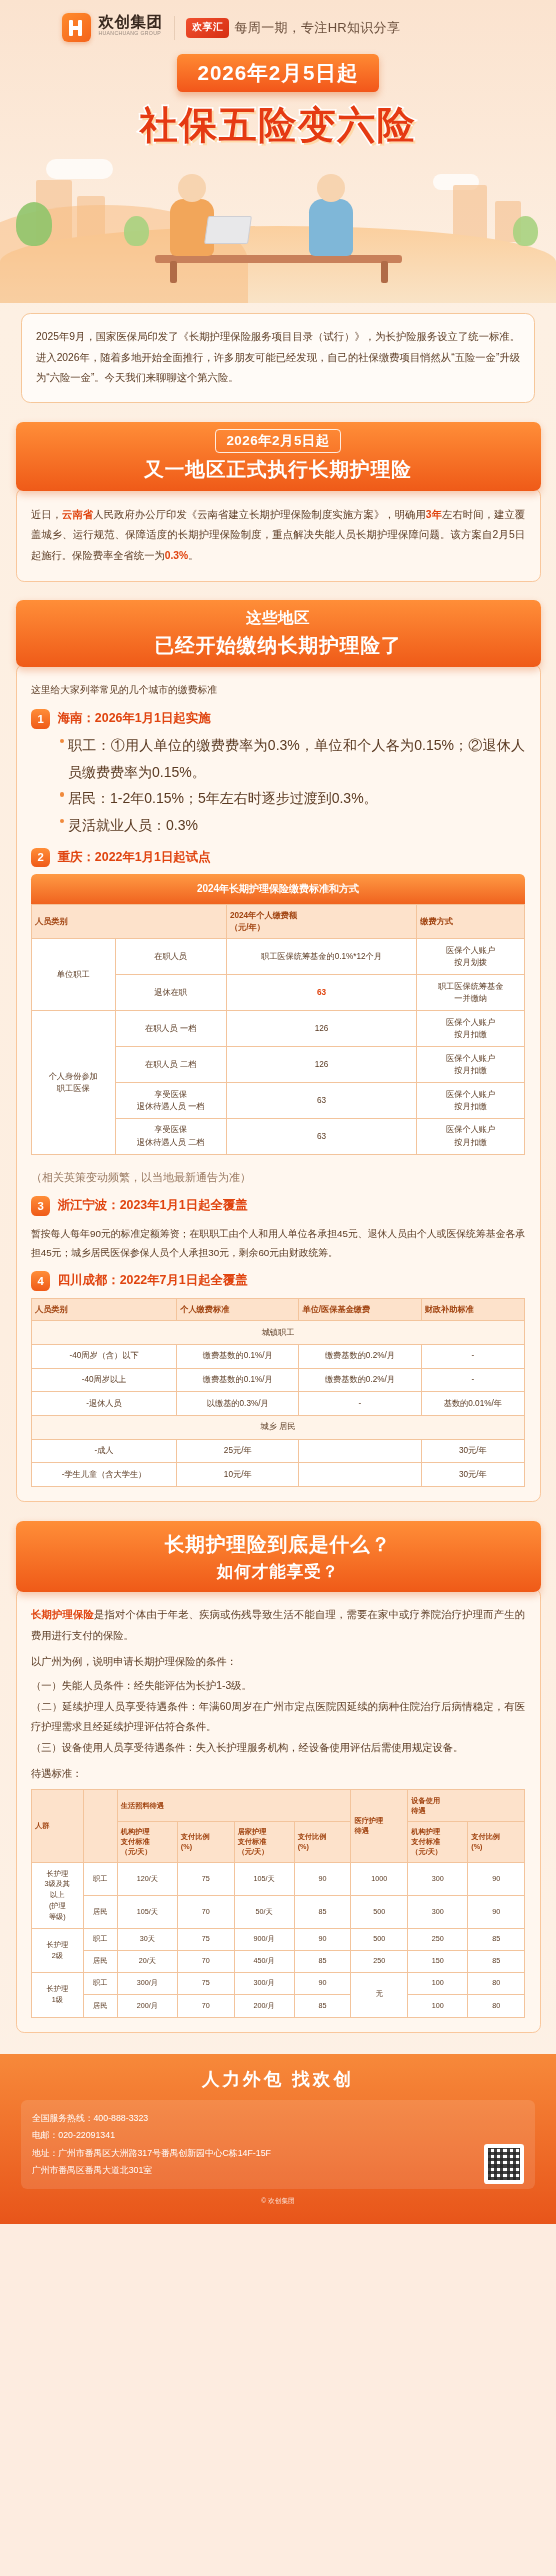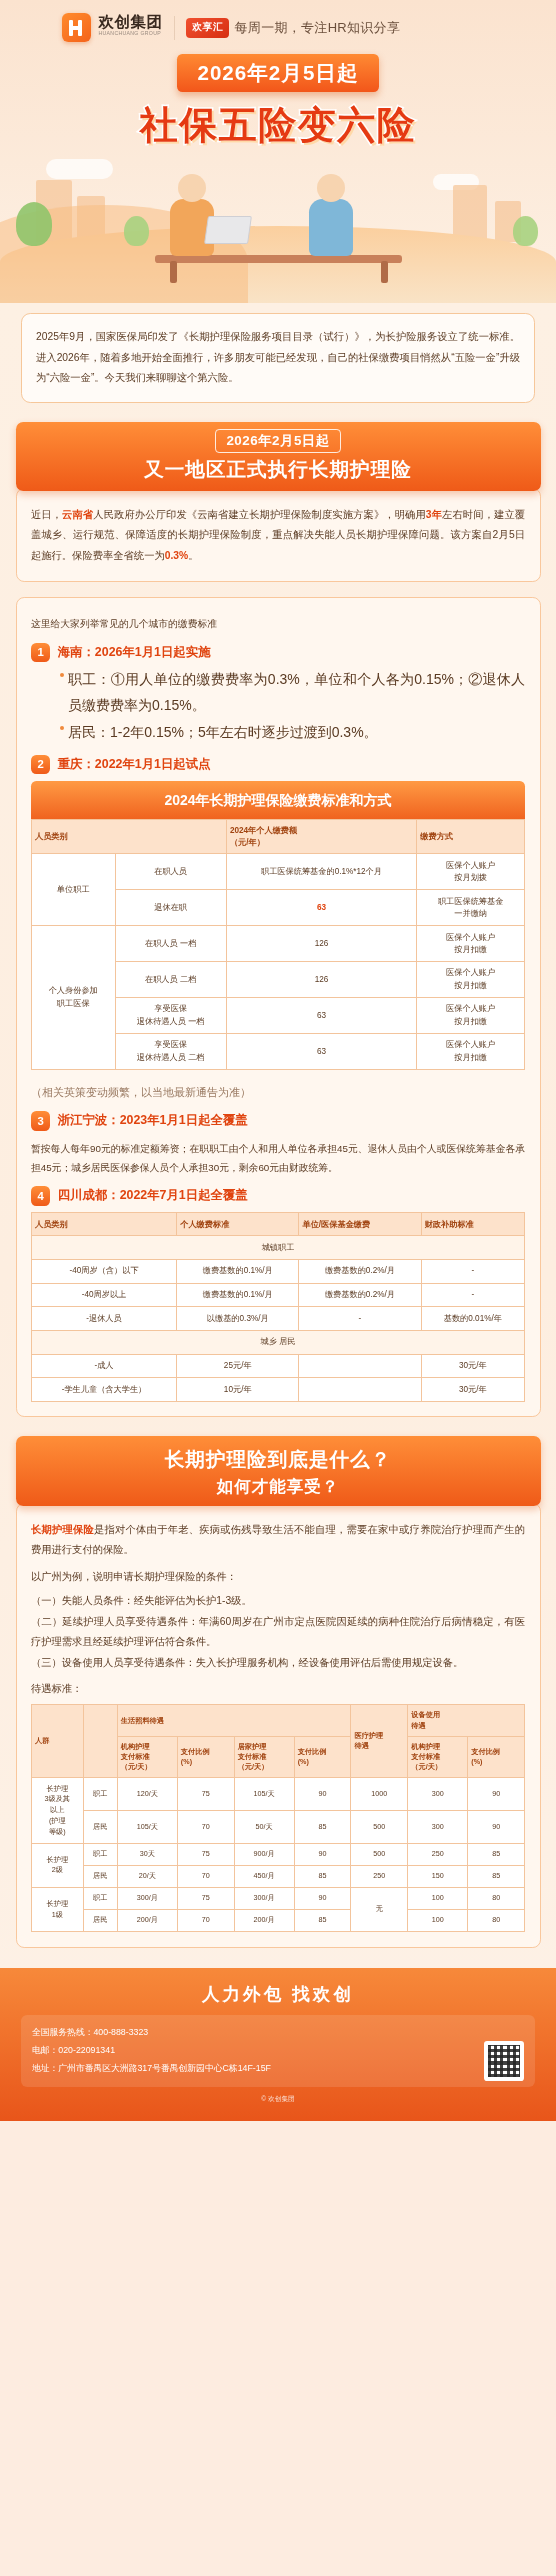--- a/index.html
+++ b/index.html
@@ -81,21 +81,21 @@
 
   
   .num-item { display:flex; gap:7.2px; align-items:flex-start; margin-top:9.3px; }
   .num-badge { flex:0 0 auto; width:19.6px; height:19.6px; border-radius:5.2px; background:linear-gradient(180deg,#ff8e38,#ef5a18); color:#fff; font-size:11.3px; font-weight:bold; display:flex; align-items:center; justify-content:center; }
   .num-title { font-size:12.4px; font-weight:bold; color:#e0440f; line-height:1.6; }
   .bullets { margin-top:3.1px; font-size:14px; line-height:1.9; color:#5a3a22;}
   .bullets div { position:relative; padding-left:10.3px; }
   .bullets div:before { content:""; position:absolute; left:2.1px; top:7.2px; width:4.1px; height:4.1px; border-radius:50%; background:#f08a3c;}
 
   
-  .tbl-title { background:linear-gradient(180deg,#ff9a44,#f0631f); color:#fff; font-size:14px; font-weight:bold; text-align:center; padding:5.2px; border-radius:5.2px 5.2px 0 0; }
+  .tbl-title { background:linear-gradient(180deg,#ff9a44,#f0631f); color:#fff; font-size:10px; font-weight:bold; text-align:center; padding:5.2px; border-radius:5.2px 5.2px 0 0; }
   table { width:100%; border-collapse:collapse; font-size:8.2px; background:#fff; }
   th { background:#fde2cb; color:#a14411; font-weight:bold; padding:5.2px 3.1px; border:0.5px solid #f3c49c; line-height:1.4;}
   td { padding:5.2px 3.1px; border:0.5px solid #f3c49c; text-align:center; color:#5a3a22; line-height:1.5;}
   .td-hl { color:#e0440f; font-weight:bold; }
   .tbl-note { font-size:11px; color:#9a7a62; margin-top:14px; line-height:1.6;}
   .row-band { background:#fff4e9; }
 
   
   .footer { margin-top:20.6px; background:linear-gradient(180deg,#f7893a,#e8551a); padding:13.4px 20.6px 17.5px 20.6px; color:#fff; }
   .footer-title { text-align:center; font-size:17.5px; font-weight:bold; letter-spacing:3.1px; margin-bottom:9.3px; }
@@ -167,30 +167,35 @@
     <div class="banner two-line">
       <div class="l1">2026年2月5日起</div>
       <div class="l2">又一地区正式执行长期护理险</div>
     </div>
     <div class="card">
       <span>近日，</span><span class="hl">云南省</span><span>人民政府办公厅印发《云南省建立长期护理保险制度实施方案》，明确用</span><span class="hl">3年</span><span>左右时间，建立覆盖城乡、运行规范、保障适度的长期护理保险制度，重点解决失能人员长期护理保障问题。该方案自2月5日起施行。保险费率全省统一为</span><span class="hl">0.3%</span><span>。</span>
     </div>
   </div>
 
   <div class="section">
+    <div class="banner">
+      <div class="l1">这些地区</div>
+      <div class="l2">已经开始缴纳长期护理险了</div>
+    </div>
     <div class="card">
       <div style="font-size:9.8px;">这里给大家列举常见的几个城市的缴费标准</div>
 
       <div class="num-item">
         <div class="num-badge">1</div>
         <div style="flex:1;">
           <div class="num-title">海南：2026年1月1日起实施</div>
           <div class="bullets">
             <div>职工：①用人单位的缴费费率为0.3%，单位和个人各为0.15%；②退休人员缴费费率为0.15%。</div>
             <div>居民：1-2年0.15%；5年左右时逐步过渡到0.3%。</div>
+            <div>灵活就业人员：0.3%</div>
           </div>
         </div>
       </div>
 
       <div class="num-item">
         <div class="num-badge">2</div>
         <div style="flex:1;">
           <div class="num-title">重庆：2022年1月1日起试点</div>
         </div>
       </div>
@@ -434,19 +439,20 @@
       </table>
     </div>
   </div>
 
   <div class="footer">
     <div class="footer-title">人力外包 找欢创</div>
     <div class="footer-box">
       <div>全国服务热线：400-888-3323</div>
       <div>电邮：020-22091341</div>
       <div>地址：广州市番禺区大洲路317号番禺创新园中心C栋14F-15F</div>
+      <div>广州市番禺区番禺大道北301室</div>
       <div class="qr"></div>
     </div>
     <div class="footer-copy">© 欢创集团</div>
   </div>
 
 </div>
 
 
 </body></html>

